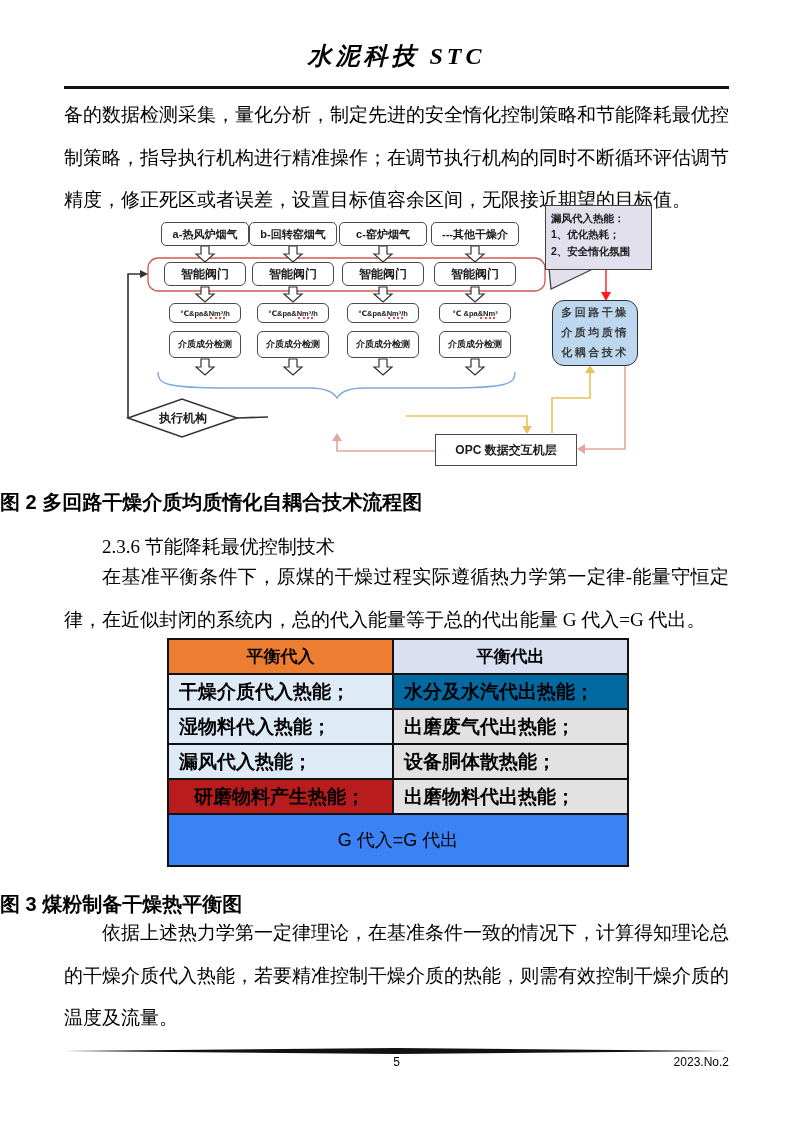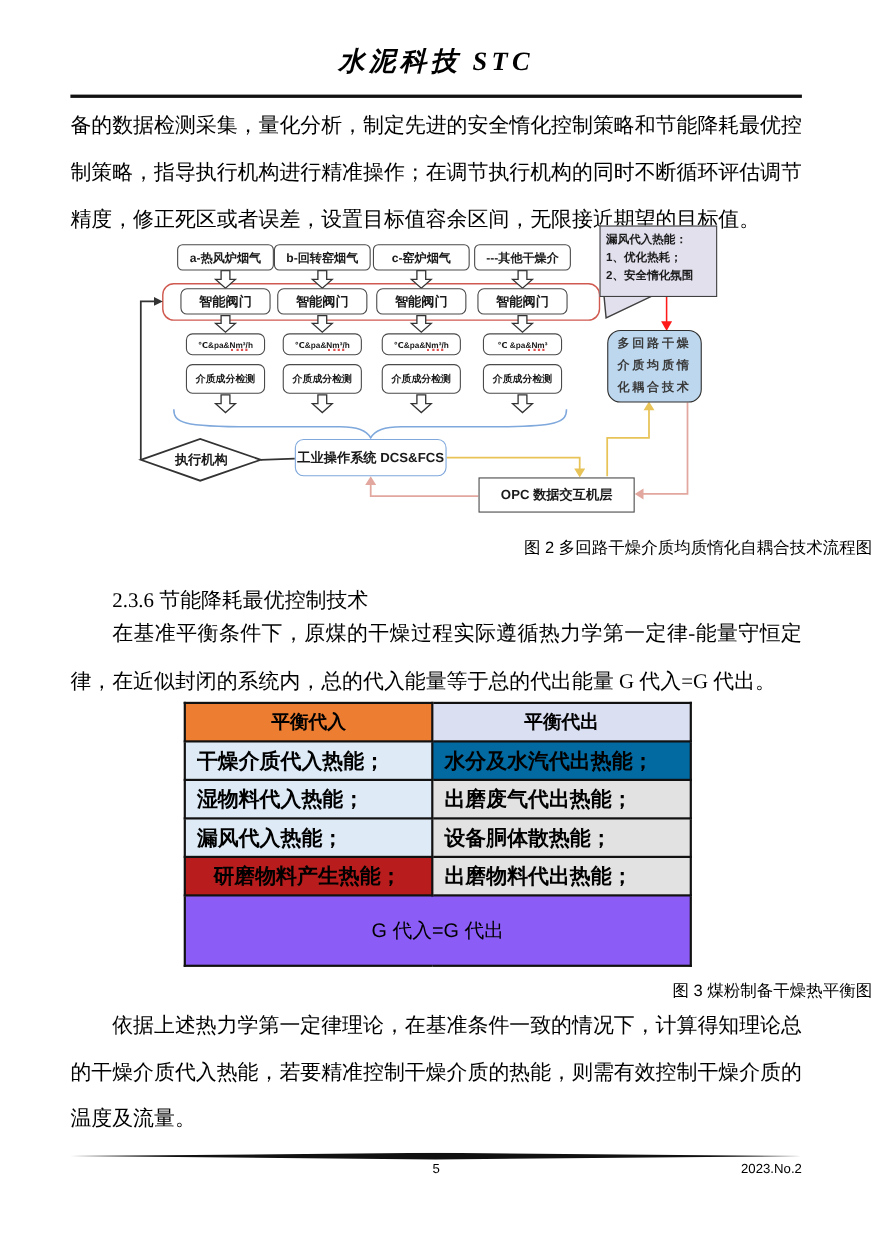--- a/index.html
+++ b/index.html
@@ -8,21 +8,21 @@
   .abs{position:absolute;}
 
   
   .doc-title{top:40px;left:0;width:793px;text-align:center;font-size:24px;font-weight:bold;
              font-style:italic;letter-spacing:4px;}
   .head-rule{top:86px;left:64px;width:665px;height:3px;background:#111;}
 
   
   .para{left:64px;width:665px;font-size:19px;line-height:42.5px;text-align:justify;}
   .indent{text-indent:2em;}
-  .caption{left:0;width:793px;text-align:right;font-size:15px;font-weight:normal;
+  .caption{left:0;width:793px;text-align:left;font-size:20px;font-weight:bold;
            font-family:"Liberation Sans","DejaVu Sans",sans-serif;}
 
   
   .fig2{top:200px;left:113px;width:545px;height:275px;}
   .fig2 svg{position:absolute;top:0;left:0;}
   .fbox{position:absolute;background:#fff;border:1.5px solid #4a4a4a;border-radius:6px;
         display:flex;align-items:center;justify-content:center;text-align:center;
         font-family:"Liberation Sans","DejaVu Sans",sans-serif;font-weight:bold;color:#1a1a1a;
         box-sizing:border-box;}
   .srcbox{width:88px;height:24px;top:22px;font-size:11px;border-radius:5px;}
@@ -42,21 +42,21 @@
            justify-content:flex-start;text-align:left;padding:4px 5px;flex-direction:column;}
   .diamond-label{left:25px;top:206px;width:90px;height:24px;border:none;background:transparent;
                  font-size:12px;}
 
   
   .hb-table{top:638px;left:167px;width:462px;border-collapse:collapse;
             font-family:"Liberation Sans","DejaVu Sans",sans-serif;}
   .hb-table td{border:2px solid #111;box-sizing:border-box;}
   .hb-head td{height:35px;text-align:center;font-size:17px;font-weight:bold;}
   .hb-row td{height:35px;font-size:19px;font-weight:bold;padding-left:10px;}
-  .hb-total td{height:64px;text-align:center;font-size:18px;background:#8b5cf6;}
+  .hb-total td{height:52px;text-align:center;font-size:18px;background:#3b82f6;}
 
   
   .foot-num{top:1055px;left:0;width:793px;text-align:center;font-size:12px;
             font-family:"Liberation Sans","DejaVu Sans",sans-serif;}
   .foot-issue{top:1055px;right:64px;font-size:12px;
             font-family:"Liberation Sans","DejaVu Sans",sans-serif;}
 </style>
 </head>
 <body>
 
@@ -140,21 +140,20 @@
         <i class="wavy"></i>
       </div>
 
     <div class="fbox detectbox" style="left:56px;">介质成分检测</div>
     <div class="fbox detectbox" style="left:144px;">介质成分检测</div>
     <div class="fbox detectbox" style="left:234px;">介质成分检测</div>
     <div class="fbox detectbox" style="left:326px;">介质成分检测</div>
 
     <div class="fbox diamond-label">执行机构</div>
 
-    <div class="fbox dcsbox">工业操作系统 DCS&amp;FCS</div>
     <div class="fbox opcbox">OPC 数据交互机层</div>
     <div class="fbox bluebox">
       <span>多回路干燥</span>
       <span>介质均质惰</span>
       <span>化耦合技术</span>
     </div>
     <div class="fbox callout">
       <span>漏风代入热能：</span>
       <span>1、优化热耗；</span>
       <span>2、安全惰化氛围</span>

